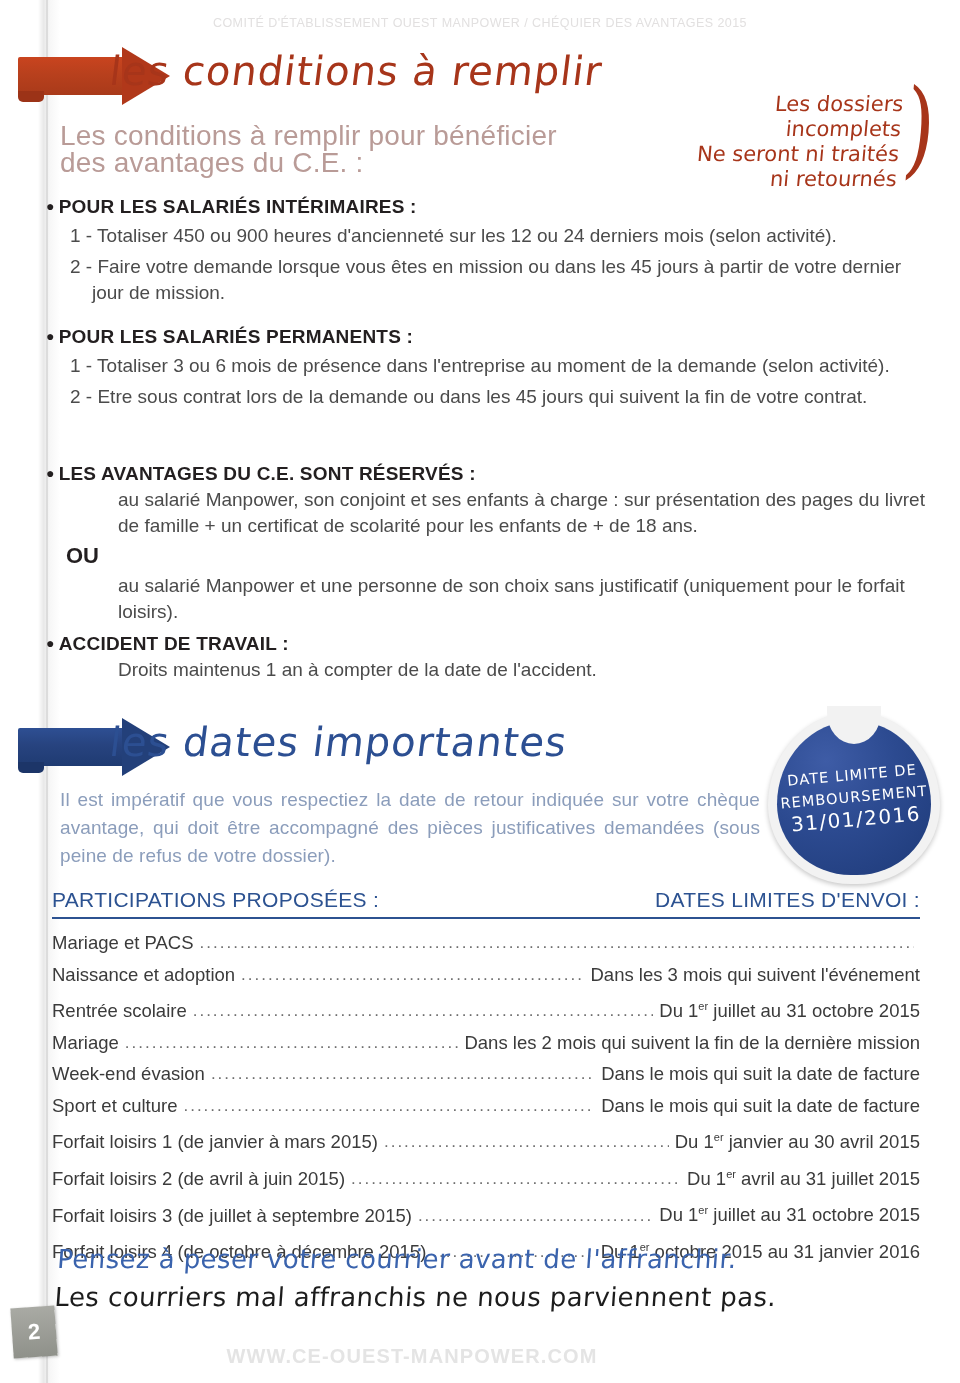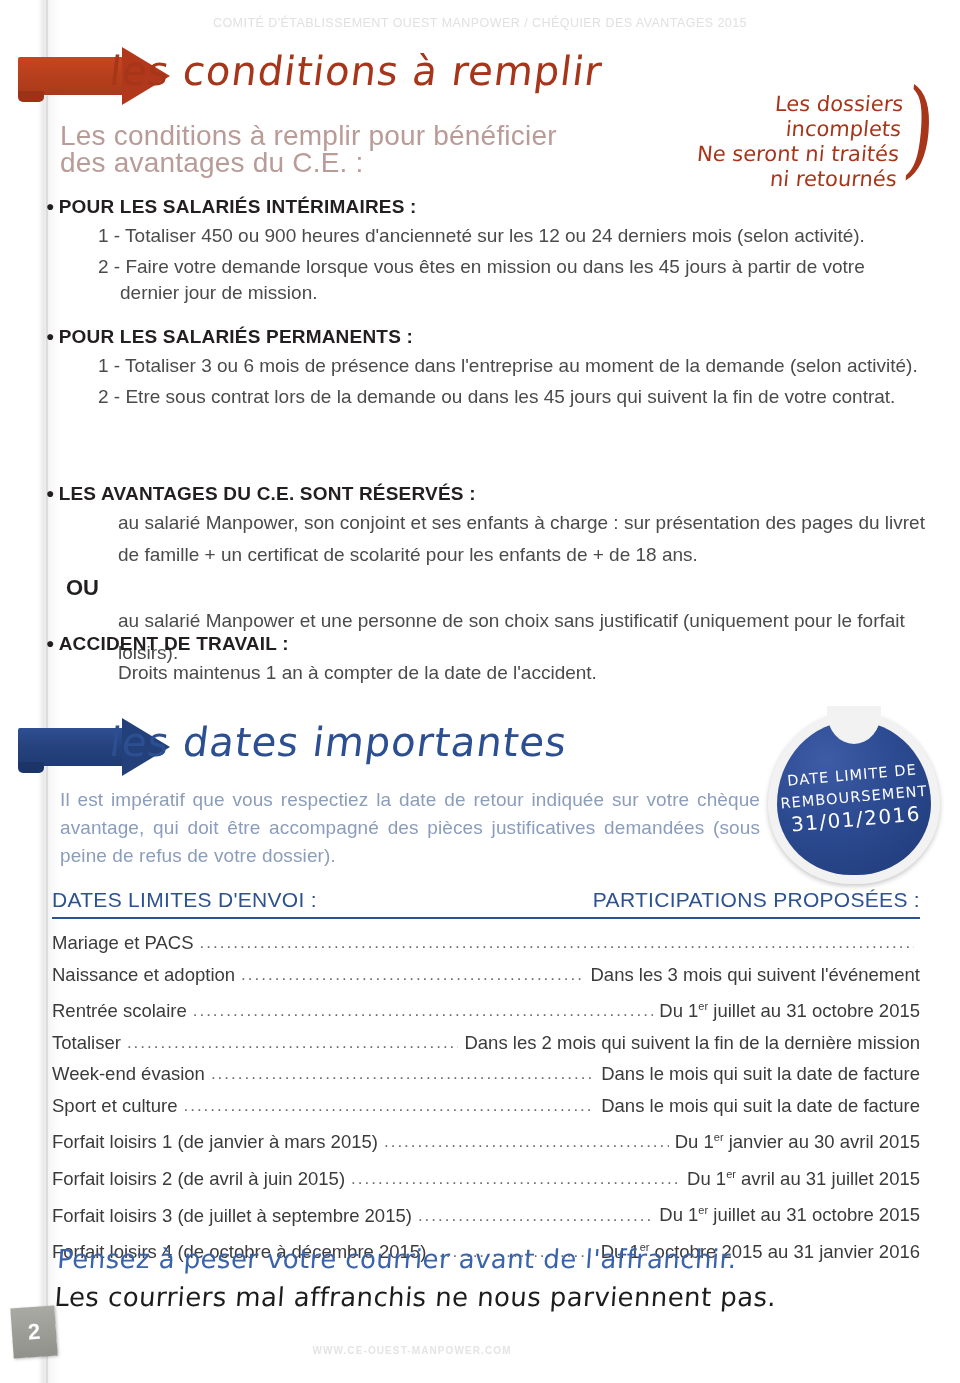--- a/index.html
+++ b/index.html
@@ -102,25 +102,25 @@
 
   
   .block { position:absolute; left:46px; width:880px; }
   .bullet-head {
     font-size:19px; font-weight:700; letter-spacing:0.2px; color:#231f20;
     margin-bottom:2px;
   }
   .bullet-head .dot { font-size:14px; vertical-align:2px; margin-right:4px; }
   .num-item {
     font-size:19px; color:#4b4b4b; line-height:26px;
-    margin-left:52px; text-indent:-22px; padding-left:22px;
+    margin-left:24px; text-indent:-22px; padding-left:22px;
     margin-top:5px;
   }
   .sub-item {
-    font-size:19px; color:#4b4b4b; line-height:32px; margin-left:72px;
+    font-size:19px; color:#4b4b4b; line-height:26px; margin-left:72px;
   }
   .ou-label {
     font-size:22px; font-weight:700; color:#231f20; margin-left:20px; margin-top:4px;
   }
 
   
   .seal {
     position:absolute; left:768px; top:712px; width:172px; height:172px;
   }
   .seal .outer {
@@ -191,21 +191,21 @@
   }
   .pagetab span {
     position:absolute; inset:0;
     display:flex; align-items:center; justify-content:center;
     color:#ffffff; font-size:22px; font-weight:700;
   }
 
   
   .footer {
     position:absolute; left:0; top:1345px; width:824px; text-align:center;
-    color:#e4e4e4; font-size:10px; letter-spacing:1.1px; font-weight:600;
+    color:#e4e4e4; font-size:20px; letter-spacing:1.1px; font-weight:600;
   }
 </style>
 </head>
 <body>
 
 <div class="spine"></div>
 <div class="spine2"></div>
 
 <div class="doc-header">COMITÉ D'ÉTABLISSEMENT OUEST MANPOWER / CHÉQUIER DES AVANTAGES 2015</div>
 
@@ -237,21 +237,21 @@
 </div>
 
 <div class="block" style="top:326px;">
   <div class="bullet-head">
     <span class="dot">●</span><span>POUR LES SALARIÉS PERMANENTS :</span>
   </div>
   <div class="num-item">1 - Totaliser 3 ou 6 mois de présence dans l'entreprise au moment de la demande (selon activité).</div>
   <div class="num-item">2 - Etre sous contrat lors de la demande ou dans les 45 jours qui suivent la fin de votre contrat.</div>
 </div>
 
-<div class="block" style="top:483px;">
+<div class="block" style="top:463px;">
   <div class="bullet-head">
     <span class="dot">●</span><span>LES AVANTAGES DU C.E. SONT RÉSERVÉS :</span>
   </div>
   <div class="sub-item" style="width:810px;">au salarié Manpower, son conjoint et ses enfants à charge : sur présentation des pages du livret de famille + un certificat de scolarité pour les enfants de + de 18 ans.</div>
   <div class="ou-label">OU</div>
   <div class="sub-item" style="width:810px;margin-top:4px;">au salarié Manpower et une personne de son choix sans justificatif (uniquement pour le forfait loisirs).</div>
 </div>
 
 <div class="block" style="top:633px;">
   <div class="bullet-head">
@@ -273,40 +273,40 @@
   <div class="inner"></div>
   <div class="notch"></div>
   <div class="txt">
     <div>DATE LIMITE DE</div>
     <div>REMBOURSEMENT</div>
     <div class="big">31/01/2016</div>
   </div>
 </div>
 
 <div class="tbl-headrow">
+  <div>PARTICIPATIONS PROPOSÉES :</div>
   <div>DATES LIMITES D'ENVOI :</div>
-  <div>PARTICIPATIONS PROPOSÉES :</div>
 </div>
 <div class="tbl-body" id="tbl-body">
     <div class="trow">
       <span class="lbl">Mariage et PACS</span>
       <span class="dots">................................................................................................................................................................</span>
     </div>
     <div class="trow">
       <span class="lbl">Naissance et adoption</span>
       <span class="dots">................................................................................................................................................................</span>
       <span class="val">Dans les 3 mois qui suivent l'événement</span>
     </div>
     <div class="trow">
       <span class="lbl">Rentrée scolaire</span>
       <span class="dots">................................................................................................................................................................</span>
       <span class="val">Du 1<sup>er</sup> juillet au 31 octobre 2015</span>
     </div>
     <div class="trow">
-      <span class="lbl">Totaliser</span>
+      <span class="lbl">Mariage</span>
       <span class="dots">................................................................................................................................................................</span>
       <span class="val">Dans les 2 mois qui suivent la fin de la dernière mission</span>
     </div>
     <div class="trow">
       <span class="lbl">Week-end évasion</span>
       <span class="dots">................................................................................................................................................................</span>
       <span class="val">Dans le mois qui suit la date de facture</span>
     </div>
     <div class="trow">
       <span class="lbl">Sport et culture</span>

